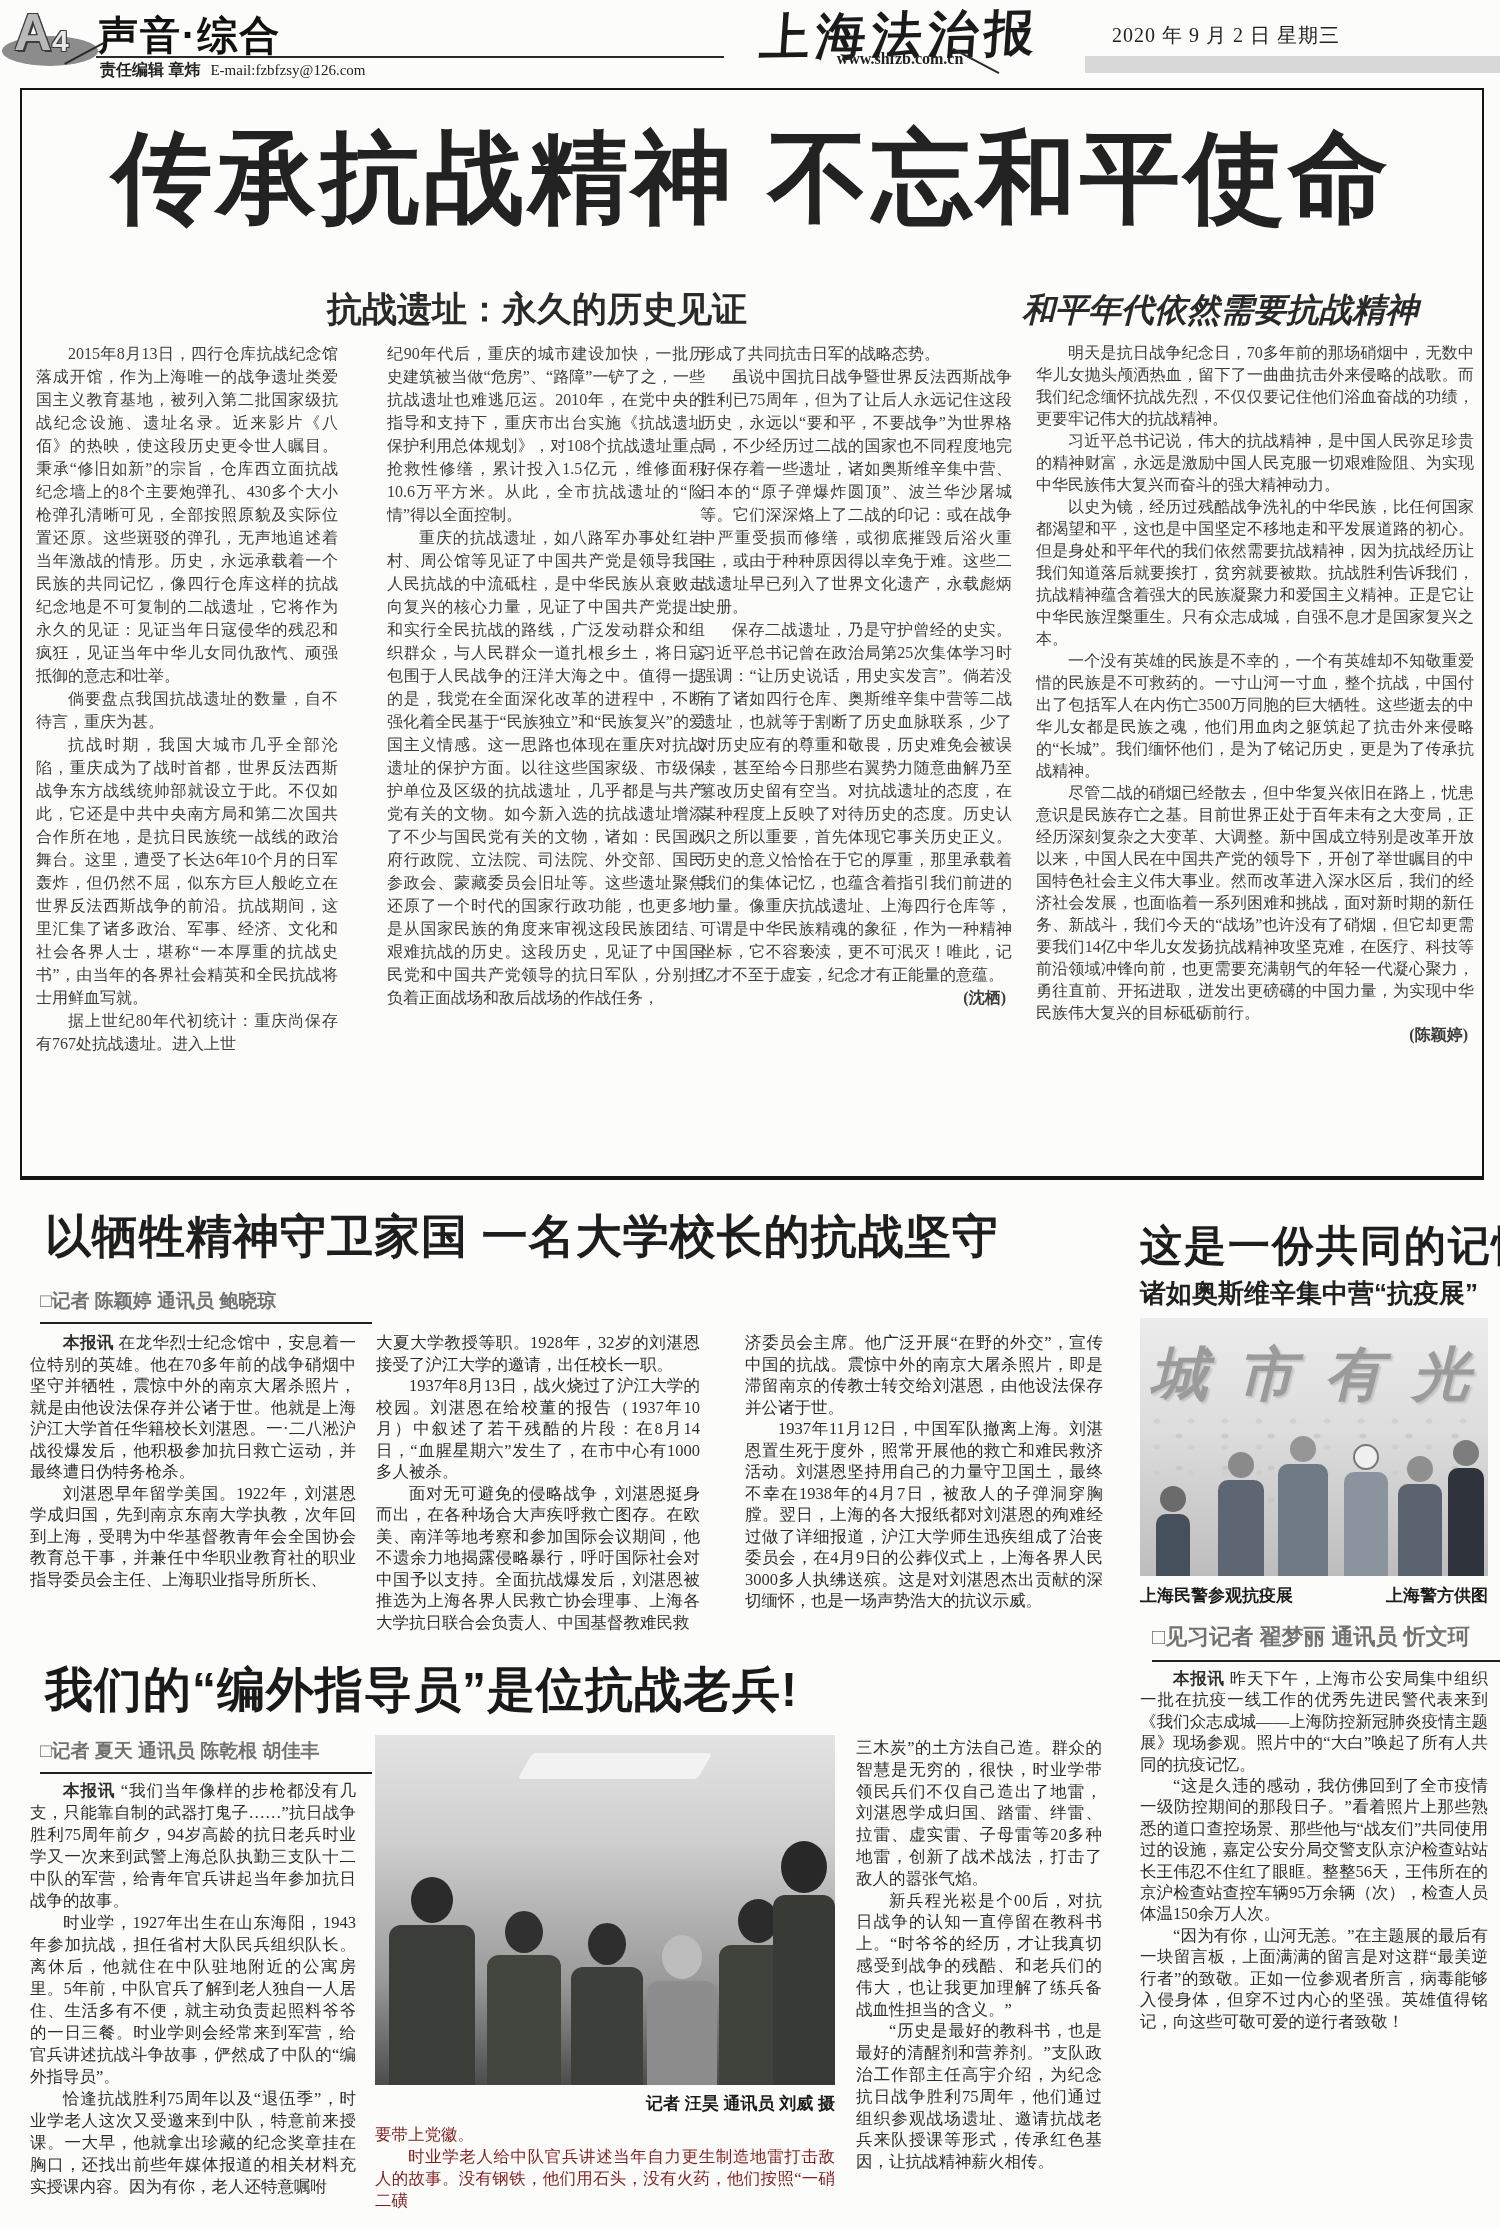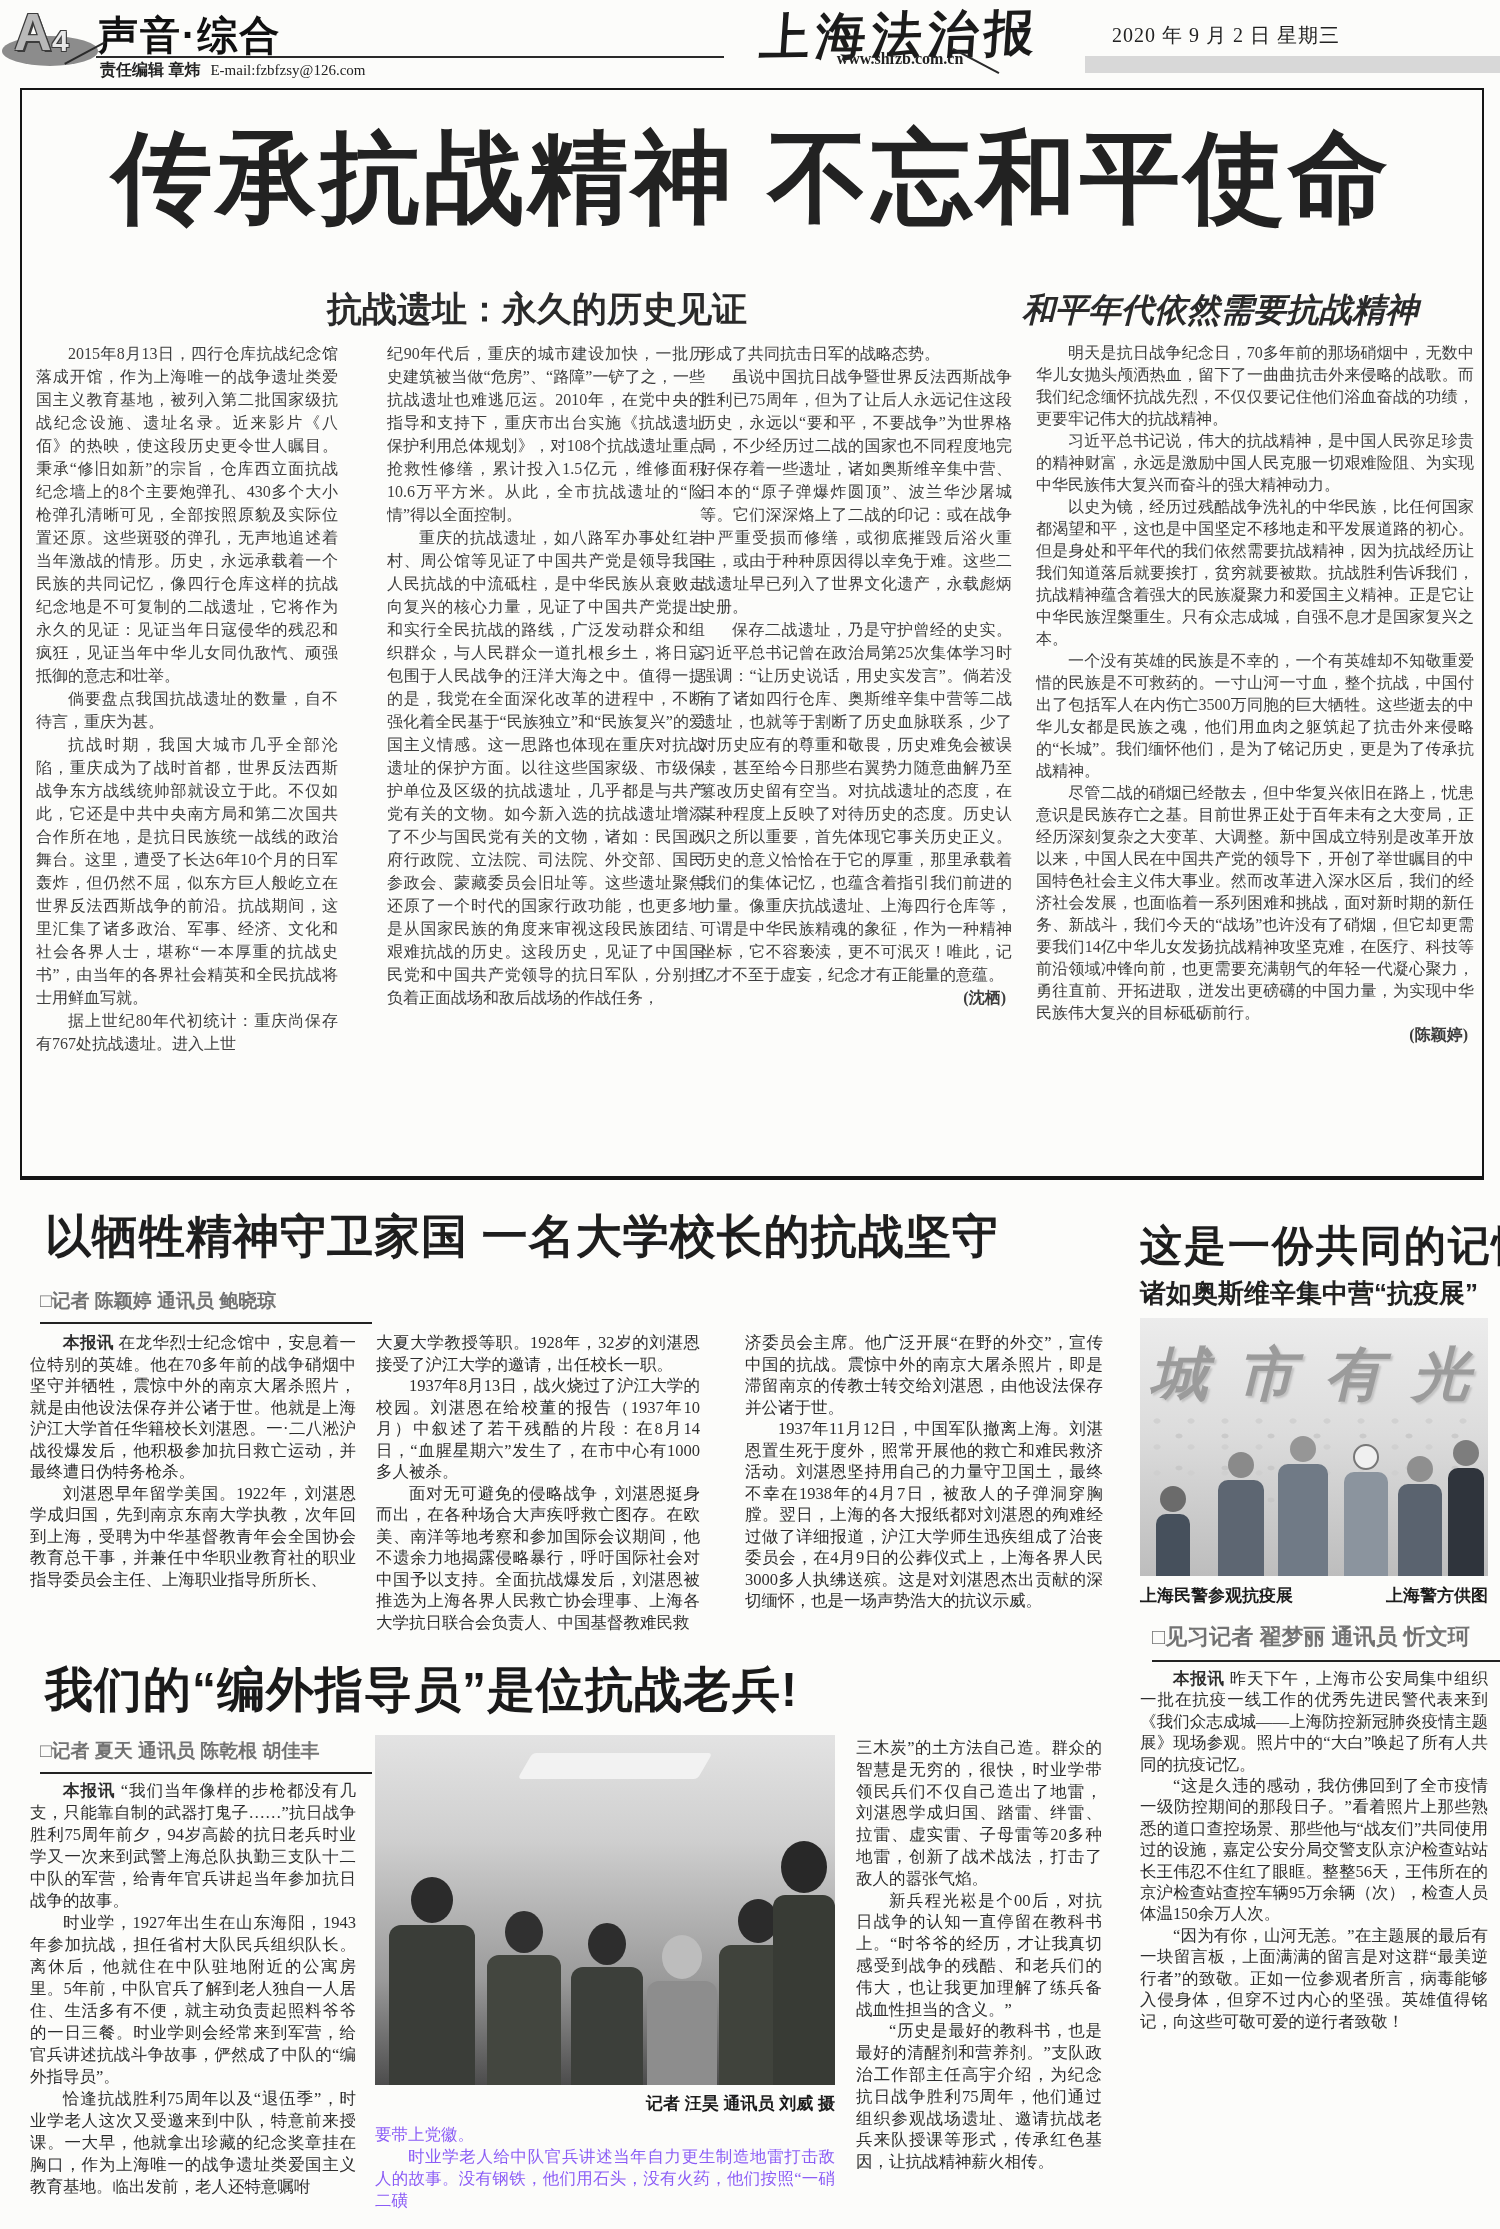--- a/index.html
+++ b/index.html
@@ -80,21 +80,21 @@
             font-size:16.5px;line-height:22px;text-align:justify;color:#2e2e2e;}
   .bot-photo{position:absolute;left:375px;top:1735px;width:460px;height:350px;overflow:hidden;
             background:linear-gradient(180deg,#e3e3e3 0%,#cfcfcf 30%,#9a9a9a 70%,#4c4c4c 100%);}
   .bot-photo .ceil{position:absolute;left:150px;top:18px;width:180px;height:26px;background:#f2f2f2;border-radius:4px;transform:skewX(-30deg);}
   .pfig{position:absolute;}
   .pfig .head{border-radius:50%;margin:0 auto 2px;}
   .pfig .body{border-radius:12px 12px 0 0;}
   .bot-caption{position:absolute;left:375px;top:2092px;width:460px;text-align:right;
             font-family:"Liberation Sans",sans-serif;font-weight:700;font-size:17px;color:#1b1b1b;}
   .bot-under{position:absolute;left:375px;top:2124px;width:460px;height:105px;overflow:hidden;
-            font-size:16.5px;line-height:22px;text-align:justify;color:#8b5cf6;}
+            font-size:16.5px;line-height:22px;text-align:justify;color:#7f1d1d;}
   .bot-col4{position:absolute;left:856px;top:1737px;width:246px;height:492px;overflow:hidden;
             font-size:16.5px;line-height:21.8px;text-align:justify;color:#2e2e2e;}
 </style>
 </head>
 <body>
 
 <div class="page">
 
   <div class="badge">
     <div class="ellipse"></div>
@@ -201,21 +201,21 @@
       <p class="para"><b>本报讯</b>  昨天下午，上海市公安局集中组织一批在抗疫一线工作的优秀先进民警代表来到《我们众志成城——上海防控新冠肺炎疫情主题展》现场参观。照片中的“大白”唤起了所有人共同的抗疫记忆。</p>
       <p class="para">“这是久违的感动，我仿佛回到了全市疫情一级防控期间的那段日子。”看着照片上那些熟悉的道口查控场景、那些他与“战友们”共同使用过的设施，嘉定公安分局交警支队京沪检查站站长王伟忍不住红了眼眶。整整56天，王伟所在的京沪检查站查控车辆95万余辆（次），检查人员体温150余万人次。</p>
       <p class="para">“因为有你，山河无恙。”在主题展的最后有一块留言板，上面满满的留言是对这群“最美逆行者”的致敬。正如一位参观者所言，病毒能够入侵身体，但穿不过内心的坚强。英雄值得铭记，向这些可敬可爱的逆行者致敬！</p>
     </div>
 
   <div class="bot-headline">我们的“编外指导员”是位抗战老兵!</div>
   <div class="byline bot">□记者  夏天  通讯员  陈乾根  胡佳丰</div>
   <div class="bot-col1">
       <p class="para"><b>本报讯</b>  “我们当年像样的步枪都没有几支，只能靠自制的武器打鬼子……”抗日战争胜利75周年前夕，94岁高龄的抗日老兵时业学又一次来到武警上海总队执勤三支队十二中队的军营，给青年官兵讲起当年参加抗日战争的故事。</p>
       <p class="para">时业学，1927年出生在山东海阳，1943年参加抗战，担任省村大队民兵组织队长。离休后，他就住在中队驻地附近的公寓房里。5年前，中队官兵了解到老人独自一人居住、生活多有不便，就主动负责起照料爷爷的一日三餐。时业学则会经常来到军营，给官兵讲述抗战斗争故事，俨然成了中队的“编外指导员”。</p>
-      <p class="para">恰逢抗战胜利75周年以及“退伍季”，时业学老人这次又受邀来到中队，特意前来授课。一大早，他就拿出珍藏的纪念奖章挂在胸口，作为上海唯一的战争遗址类爱国主义教育基地。临出发前，老人还特意嘱咐</p>
+      <p class="para">恰逢抗战胜利75周年以及“退伍季”，时业学老人这次又受邀来到中队，特意前来授课。一大早，他就拿出珍藏的纪念奖章挂在胸口，还找出前些年媒体报道的相关材料充实授课内容。因为有你，老人还特意嘱咐</p>
     </div>
 
   <div class="bot-photo">
     <div class="ceil"></div>
     <div class="pfig" style="left:14px;bottom:0;">
         <div class="head" style="width:42px;height:46px;background:#2b2b2b;"></div>
         <div class="body" style="width:86px;height:160px;background:#3a3d38;"></div>
       </div>
     <div class="pfig" style="left:112px;bottom:0;">
         <div class="head" style="width:38px;height:42px;background:#303030;"></div>

